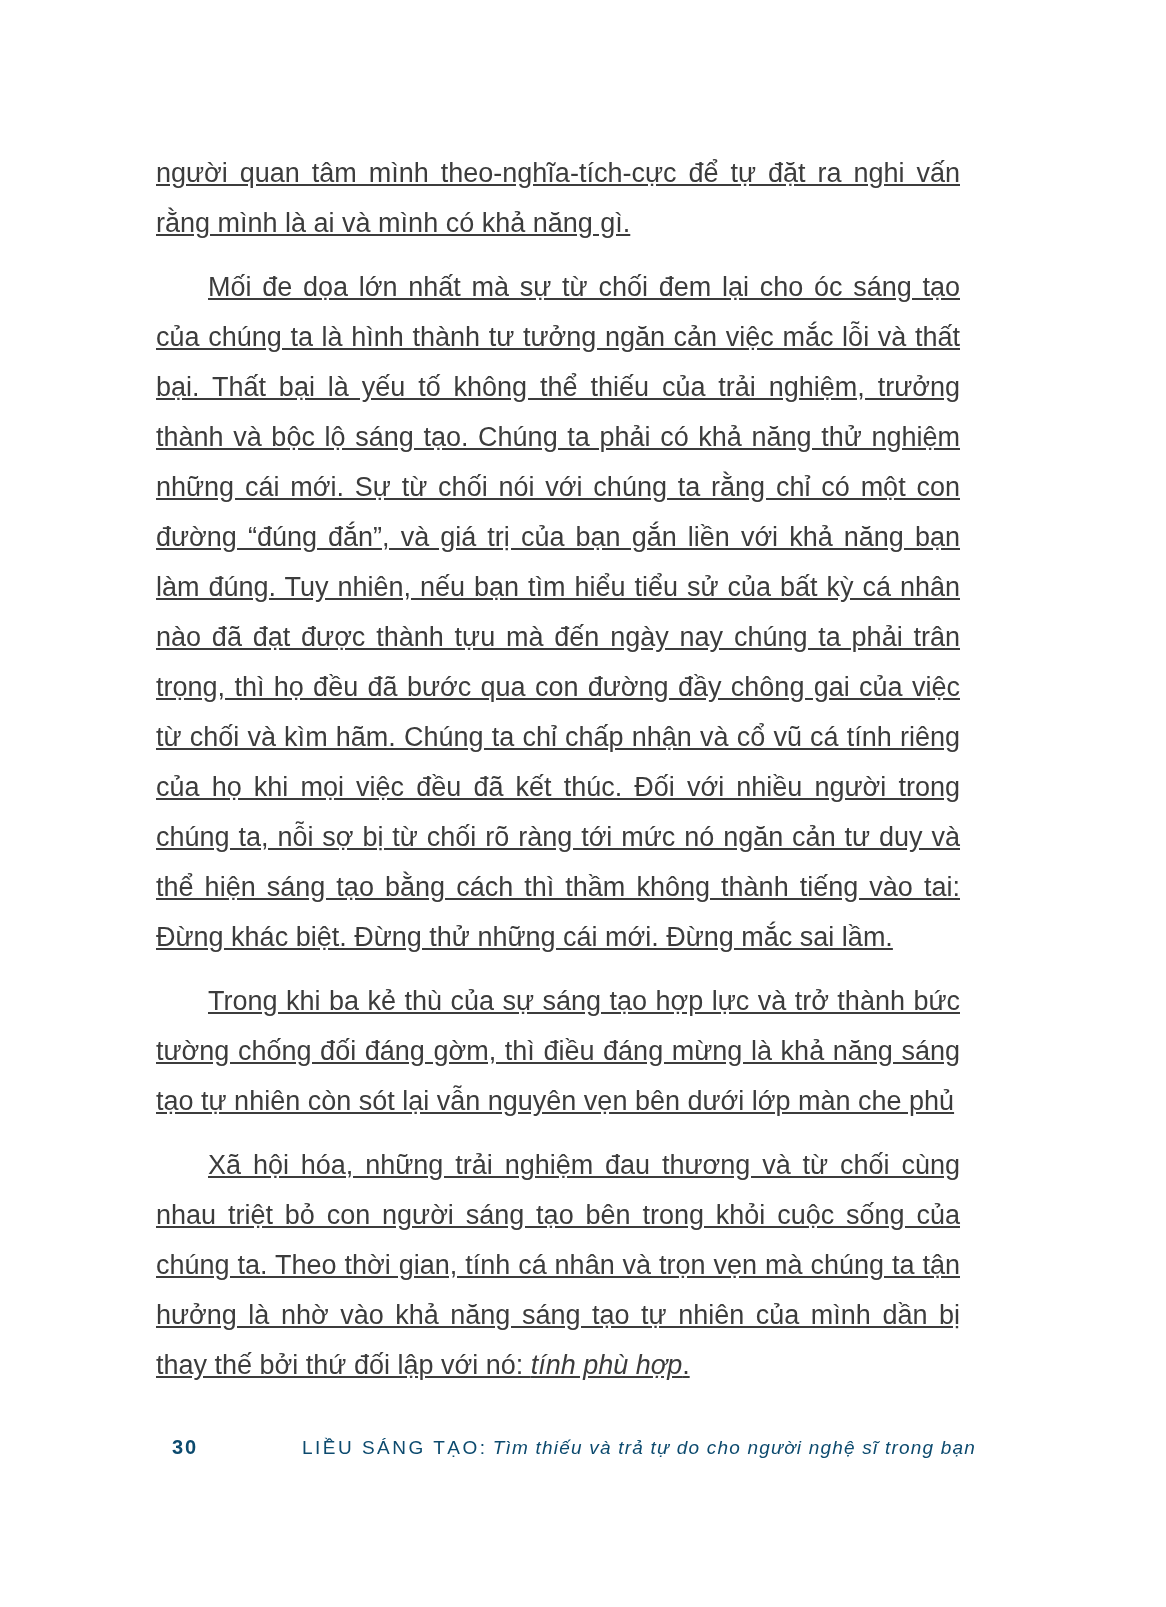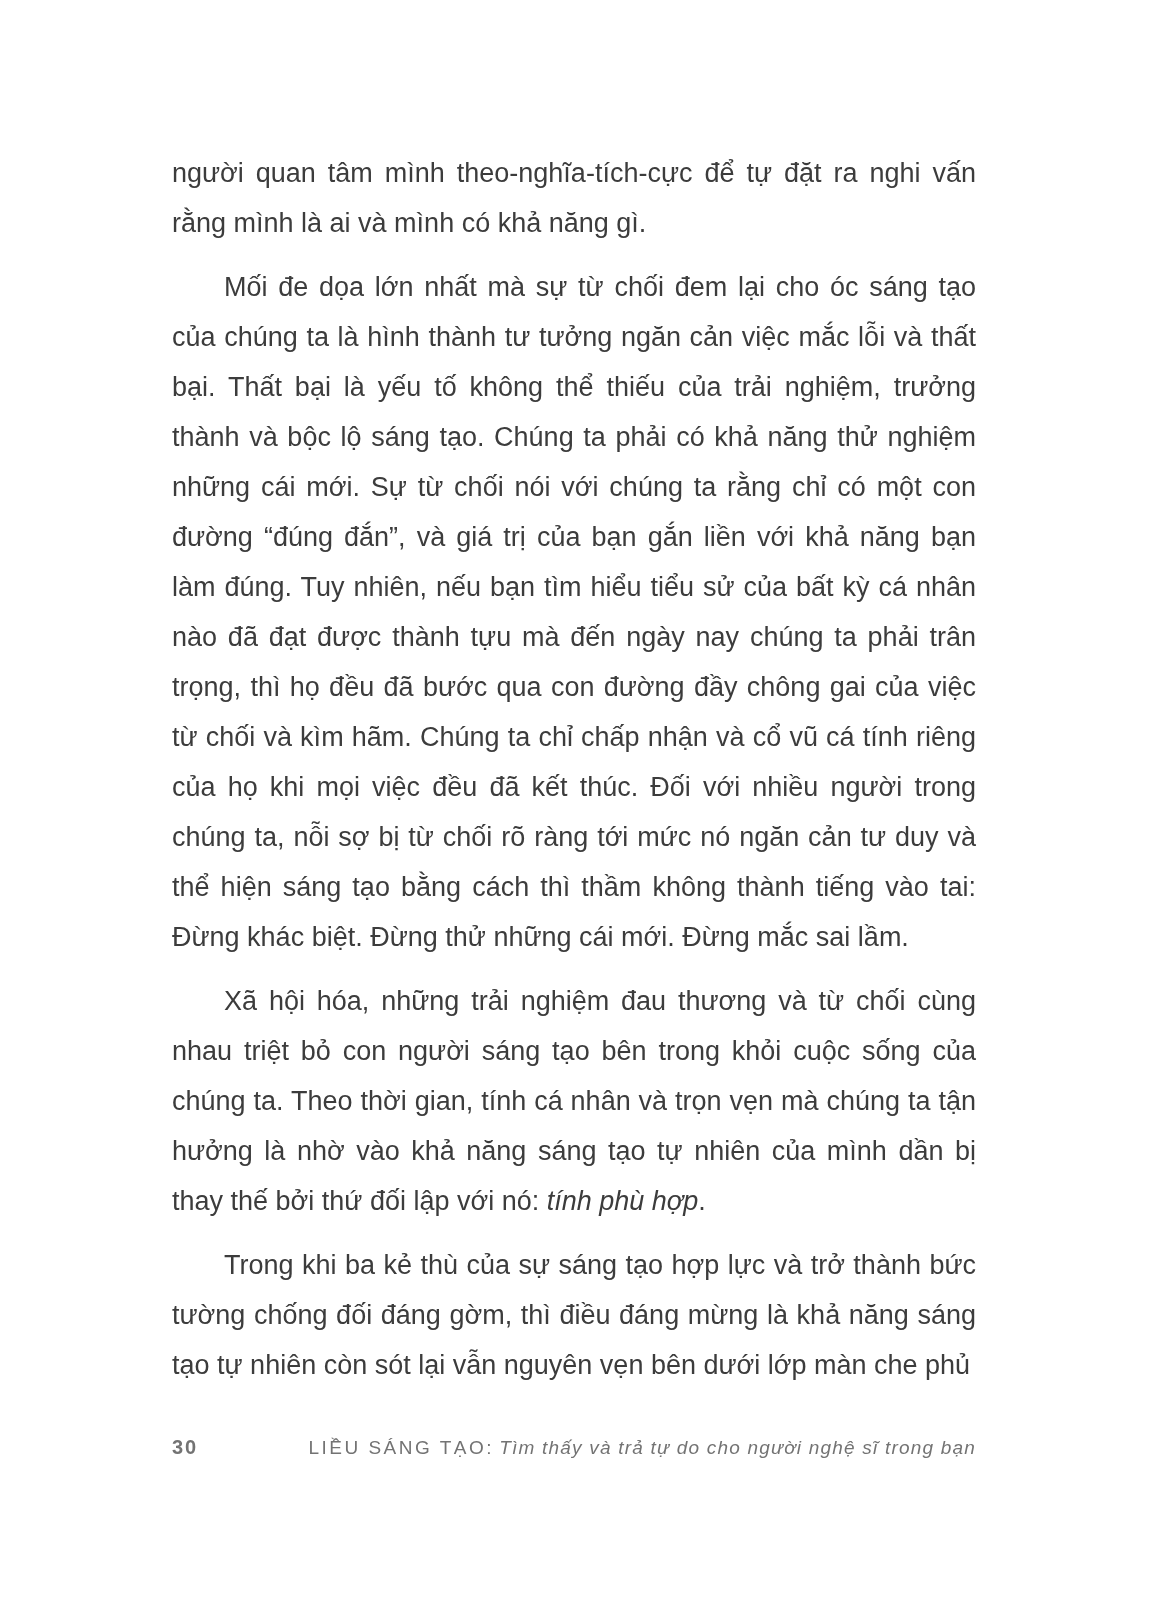--- a/index.html
+++ b/index.html
@@ -11,23 +11,24 @@
     position: relative;
     width: 1166px;
     height: 1607px;
     background: #ffffff;
     font-family: "Liberation Sans", sans-serif;
     color: #3c3c3c;
     overflow: hidden;
   }
   .content {
     position: absolute;
-    left: 172px;
+    left: 156px;
     top: 148px;
     width: 804px;
+    text-decoration: underline;
   }
   .content p {
     margin: 0 0 14px 0;
     font-size: 27px;
     line-height: 50px;
     text-align: justify;
     font-weight: 400;
   }
   .content p.indent {
     text-indent: 52px;
@@ -36,21 +37,21 @@
     font-style: italic;
   }
   .footer {
     position: absolute;
     left: 172px;
     top: 1436px;
     width: 804px;
     display: flex;
     justify-content: space-between;
     align-items: baseline;
-    color: #737373;
+    color: #0c4a6e;
   }
   .footer .page-number {
     font-size: 20px;
     font-weight: bold;
     letter-spacing: 2px;
   }
   .footer .book-ref {
     font-size: 19px;
     white-space: nowrap;
   }
@@ -67,27 +68,27 @@
 <body>
 
 <div class="page">
 
   <div class="content">
 
     <p>người quan tâm mình theo-nghĩa-tích-cực để tự đặt ra nghi vấn rằng mình là ai và mình có khả năng gì.</p>
 
     <p class="indent">Mối đe dọa lớn nhất mà sự từ chối đem lại cho óc sáng tạo của chúng ta là hình thành tư tưởng ngăn cản việc mắc lỗi và thất bại. Thất bại là yếu tố không thể thiếu của trải nghiệm, trưởng thành và bộc lộ sáng tạo. Chúng ta phải có khả năng thử nghiệm những cái mới. Sự từ chối nói với chúng ta rằng chỉ có một con đường “đúng đắn”, và giá trị của bạn gắn liền với khả năng bạn làm đúng. Tuy nhiên, nếu bạn tìm hiểu tiểu sử của bất kỳ cá nhân nào đã đạt được thành tựu mà đến ngày nay chúng ta phải trân trọng, thì họ đều đã bước qua con đường đầy chông gai của việc từ chối và kìm hãm. Chúng ta chỉ chấp nhận và cổ vũ cá tính riêng của họ khi mọi việc đều đã kết thúc. Đối với nhiều người trong chúng ta, nỗi sợ bị từ chối rõ ràng tới mức nó ngăn cản tư duy và thể hiện sáng tạo bằng cách thì thầm không thành tiếng vào tai: Đừng khác biệt. Đừng thử những cái mới. Đừng mắc sai lầm.</p>
 
+    <p class="indent">Trong khi ba kẻ thù của sự sáng tạo hợp lực và trở thành bức tường chống đối đáng gờm, thì điều đáng mừng là khả năng sáng tạo tự nhiên còn sót lại vẫn nguyên vẹn bên dưới lớp màn che phủ</p>
+
     <p class="indent"><span>Xã hội hóa, những trải nghiệm đau thương và từ chối cùng nhau triệt bỏ con người sáng tạo bên trong khỏi cuộc sống của chúng ta. Theo thời gian, tính cá nhân và trọn vẹn mà chúng ta tận hưởng là nhờ vào khả năng sáng tạo tự nhiên của mình dần bị thay thế bởi thứ đối lập với nó: </span><em>tính phù hợp</em><span>.</span></p>
-
-    <p class="indent">Trong khi ba kẻ thù của sự sáng tạo hợp lực và trở thành bức tường chống đối đáng gờm, thì điều đáng mừng là khả năng sáng tạo tự nhiên còn sót lại vẫn nguyên vẹn bên dưới lớp màn che phủ</p>
 
   </div>
 
   <div class="footer">
     <span class="page-number">30</span>
     <span class="book-ref">
       <span class="series-title">LIỀU SÁNG TẠO:</span>
-      <span class="book-subtitle">Tìm thấy và trả tự do cho người nghệ sĩ trong bạn</span>
+      <span class="book-subtitle">Tìm thiếu và trả tự do cho người nghệ sĩ trong bạn</span>
     </span>
   </div>
 
 </div>
 
 </body></html>

